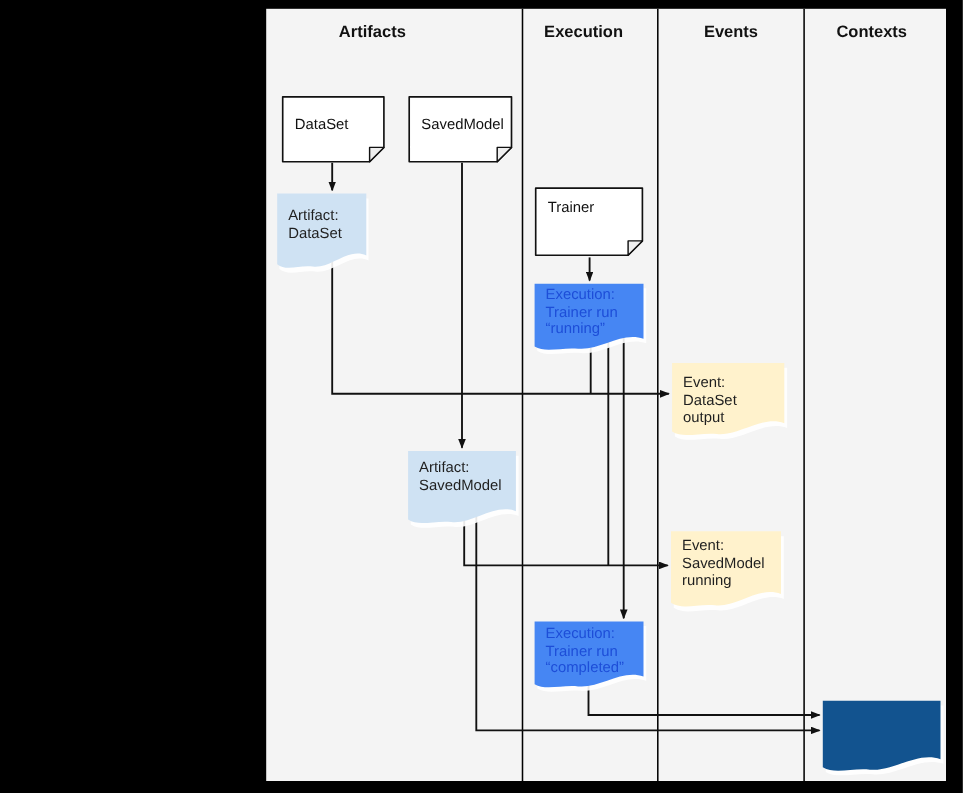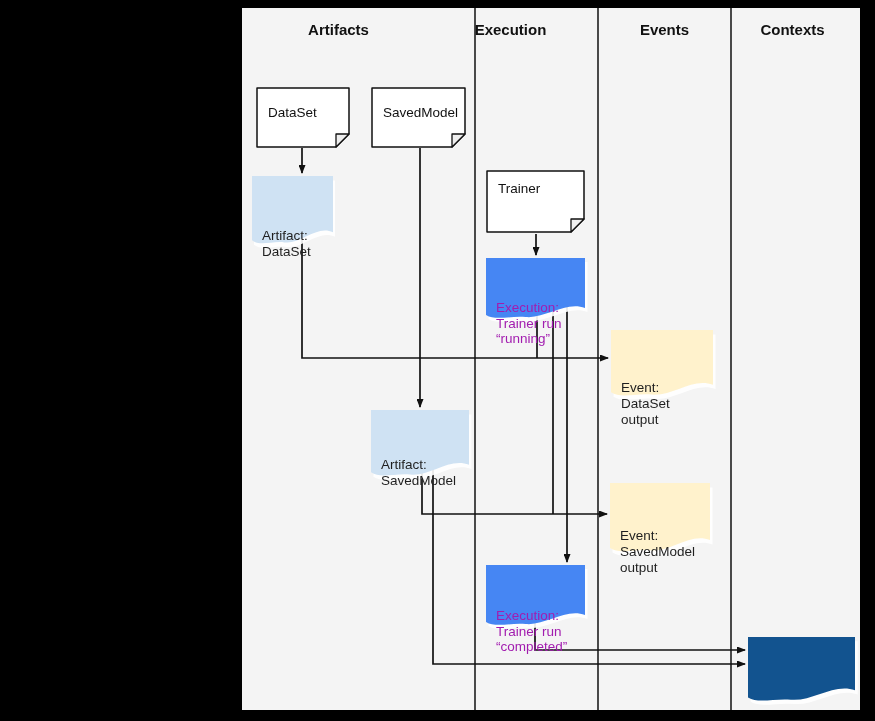--- a/index.html
+++ b/index.html
@@ -11,35 +11,35 @@
   .connectors{position:absolute;left:0;top:0;z-index:1;}
   .node{position:absolute;z-index:2;border-radius:21px;}
   .shape{position:absolute;left:0;top:0;width:100%;display:block;overflow:visible;}
   .wave-shadow{fill:#ffffff;opacity:.9;}
   .fill-artifact{fill:var(--artifact-fill,#cfe2f3);}
   .fill-exec{fill:var(--execution-fill,#4686f3);}
   .fill-event{fill:var(--event-fill,#fff2cc);}
   .fill-context{fill:var(--context-fill,#12538f);}
   .doc-body{fill:#ffffff;stroke:#111;stroke-width:1.5;stroke-linejoin:round;}
   .doc-flap{fill:#efefef;stroke:#111;stroke-width:1.3;stroke-linejoin:round;}
-  .txt{position:relative;z-index:2;font-size:13.5px;line-height:16px;color:#1f1f1f;margin-top:40px;}
-  .txt.on-dark{color:#a21caf;}
+  .txt{position:relative;z-index:2;font-size:13.5px;line-height:16px;color:#1f1f1f;}
+  .txt.on-dark{color:#1d4ed8;}
   .doc-label{position:absolute;left:0;top:0;right:0;bottom:0;display:flex;align-items:center;
              padding-left:12px;padding-bottom:10px;font-size:13.5px;color:#111;z-index:2;}
   .divider{stroke:#000;stroke-width:1.4;}
   .edge{stroke:#111;stroke-width:1.7;fill:none;}
 </style>
 </head>
 <body>
 
 <div class="stage">
   <div class="canvas">
 
     <div class="col-header" style="left:0;width:193px">Artifacts</div>
-    <div class="col-header" style="left:217px;width:103px">Execution</div>
+    <div class="col-header" style="left:237px;width:103px">Execution</div>
     <div class="col-header" style="left:356px;width:133px">Events</div>
     <div class="col-header" style="left:474px;width:153px">Contexts</div>
 
     <svg class="connectors" width="618" height="702">
       <defs>
         <marker id="ah" markerUnits="userSpaceOnUse" markerWidth="9" markerHeight="7" refX="8" refY="3.5" orient="auto">
           <path d="M0,0 L9,3.5 L0,7 Z" fill="#111"></path>
         </marker>
       </defs>
       <path class="divider" d="M233,0 V702"></path>
@@ -132,21 +132,21 @@
     </div>
 
     <div class="node" style="left:368px;top:475px;width:100px;height:57px">
       <svg class="shape" style="height:73px" viewBox="0 0 100 64" preserveAspectRatio="none">
         <path class="wave-shadow" transform="translate(2.5,4)" d="M0,0 H100 V50 C80,43 60,61 40,59 C25,57.5 10,63 0,57 Z"></path>
         <path class="fill-event" d="M0,0 H100 V50 C80,43 60,61 40,59 C25,57.5 10,63 0,57 Z"></path>
       </svg>
       <div class="txt" style="padding:5px 6px 0 10px">
         <div>Event:</div>
         <div>SavedModel</div>
-        <div>output</div>
+        <div>running</div>
       </div>
     </div>
 
     <div class="node" style="left:244px;top:557px;width:99px;height:50px">
       <svg class="shape" style="height:64px" viewBox="0 0 100 64" preserveAspectRatio="none">
         <path class="wave-shadow" transform="translate(2.5,4)" d="M0,0 H100 V50 C80,43 60,61 40,59 C25,57.5 10,63 0,57 Z"></path>
         <path class="fill-exec" d="M0,0 H100 V50 C80,43 60,61 40,59 C25,57.5 10,63 0,57 Z"></path>
       </svg>
       <div class="txt on-dark" style="padding:3px 4px 0 10px;line-height:15.5px">
         <div>Execution:</div>

